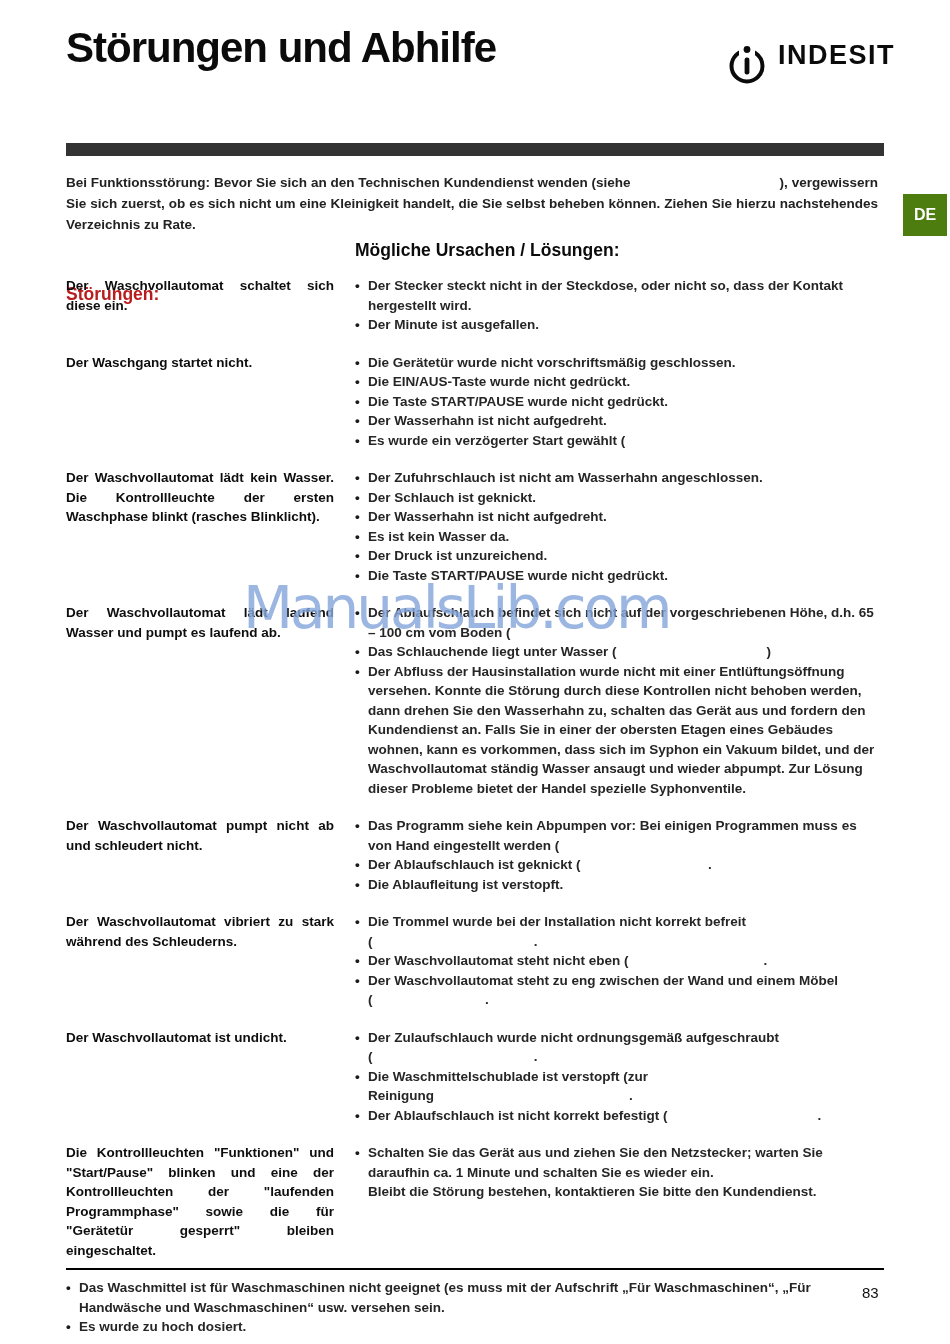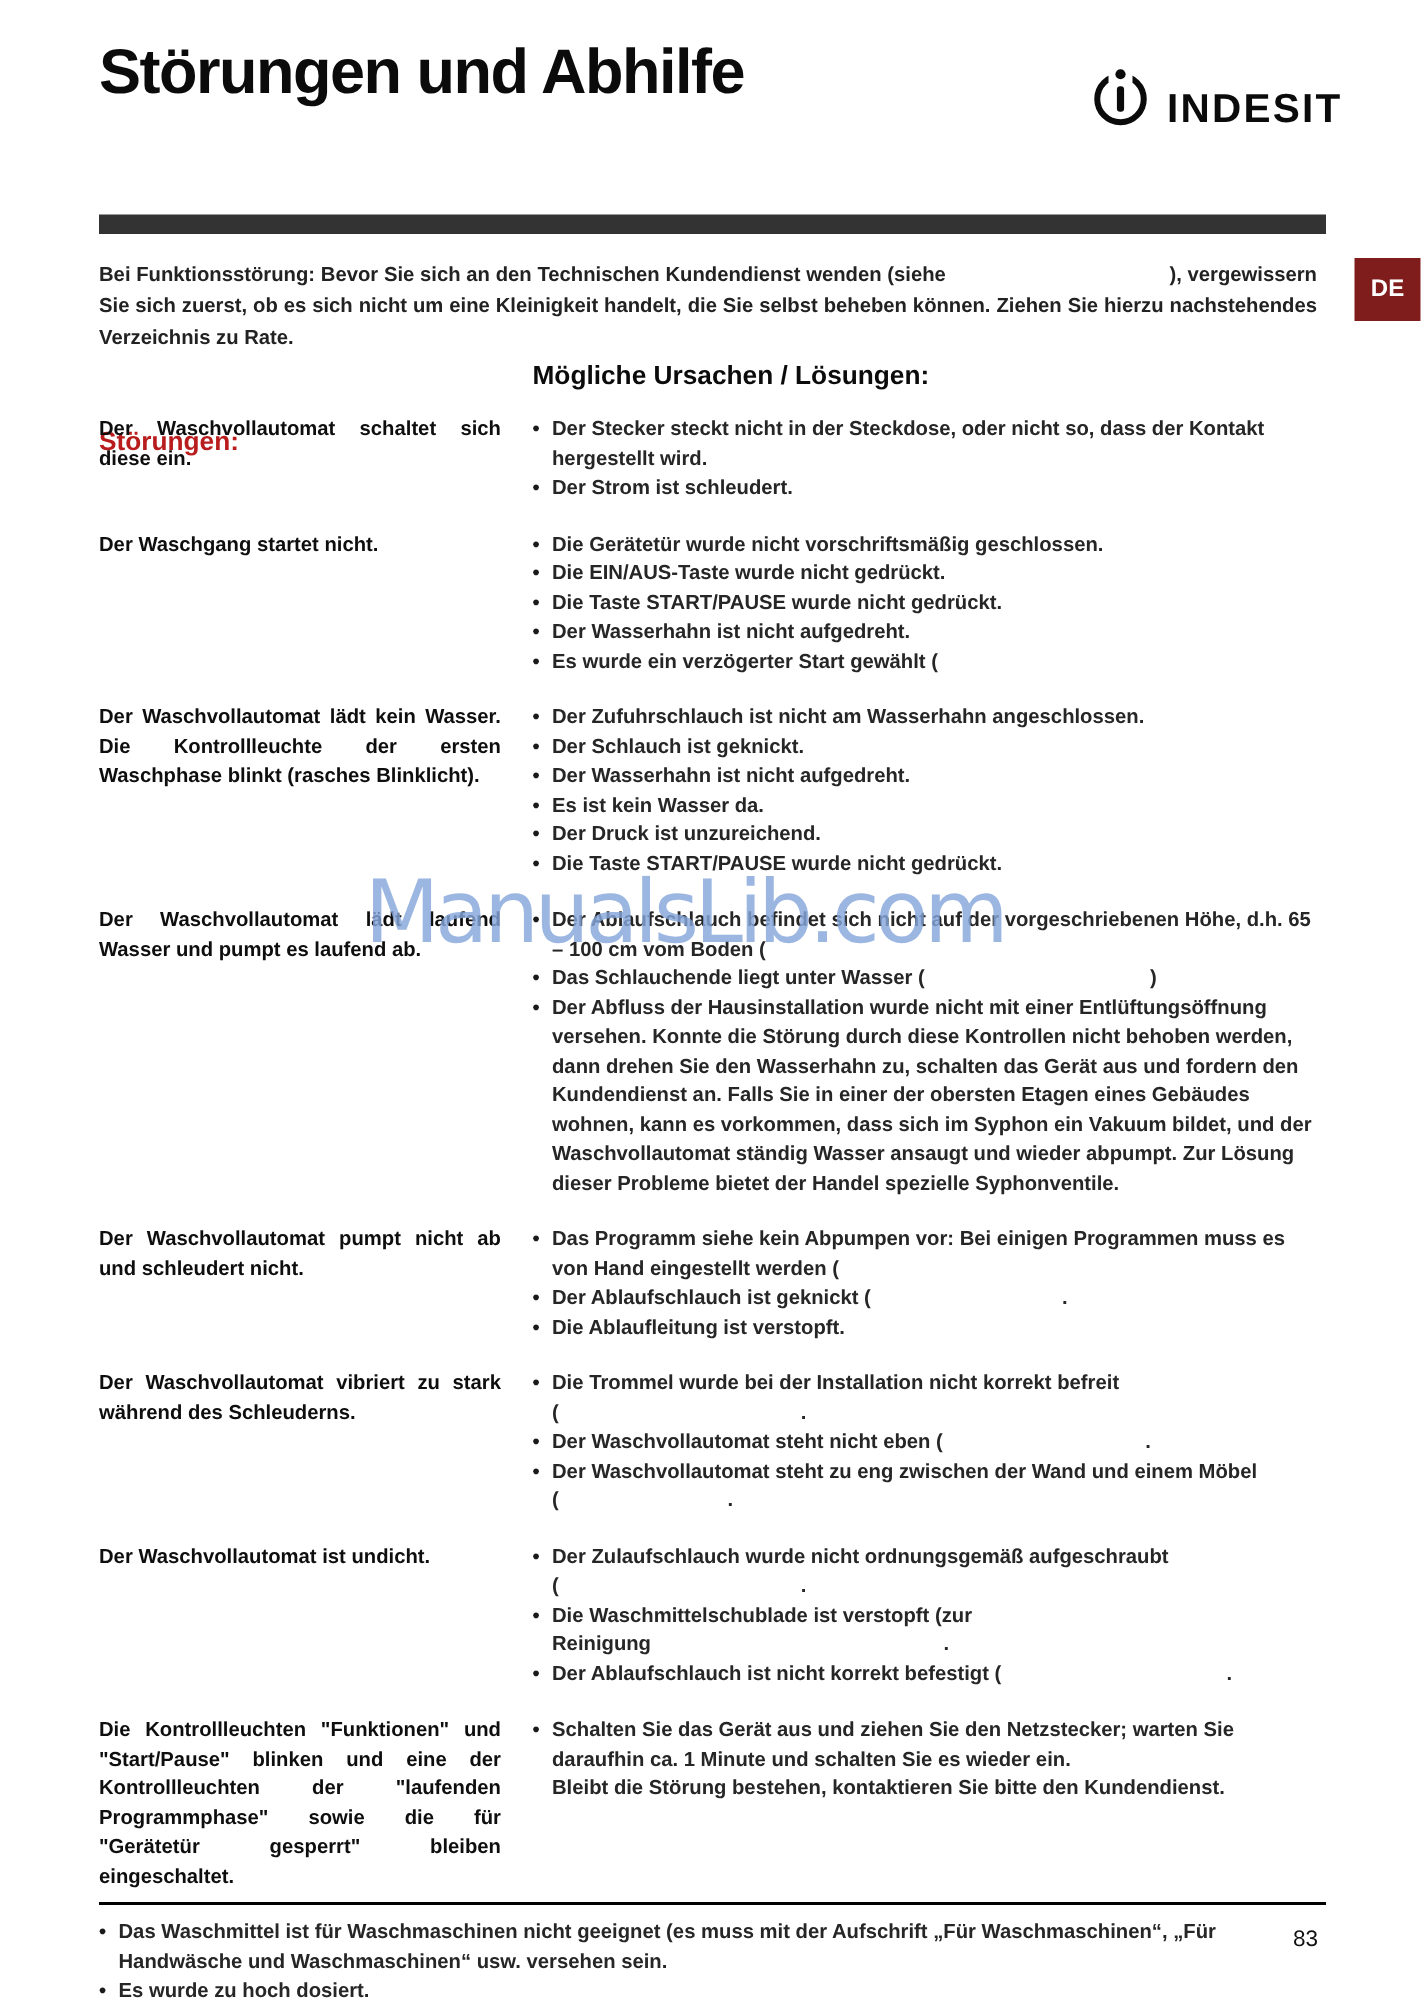--- a/index.html
+++ b/index.html
@@ -4,28 +4,28 @@
 <style>
   html,body{margin:0;padding:0;background:#ffffff;}
   body{width:950px;height:1344px;position:relative;overflow:hidden;
        font-family:"Liberation Sans",sans-serif;color:#1c1c1c;
        -webkit-font-smoothing:antialiased;}
   .page{position:absolute;inset:0;}
 
   
   .doc-title{position:absolute;left:66px;top:24px;margin:0;
              font-size:42px;font-weight:700;letter-spacing:-1px;color:#0b0b0b;}
-  .logo{position:absolute;left:724px;top:40px;display:flex;align-items:flex-end;gap:8px;}
+  .logo{position:absolute;left:724px;top:40px;display:flex;align-items:flex-start;gap:8px;}
   .logo svg{display:block;}
   .brand{font-size:27px;font-weight:700;letter-spacing:1.5px;color:#0b0b0b;}
 
   .title-rule{position:absolute;left:66px;top:143px;width:818px;height:13px;background:#333333;}
 
-  .lang-badge{position:absolute;left:903px;top:172px;width:44px;height:42px;
-              background:#7f1d1d;color:#ffffff;font-size:16px;font-weight:700;
+  .lang-badge{position:absolute;left:903px;top:194px;width:44px;height:42px;
+              background:#4d7c0f;color:#ffffff;font-size:16px;font-weight:700;
               display:flex;align-items:center;justify-content:center;}
 
   .intro{position:absolute;left:66px;top:172px;width:812px;margin:0;
          font-size:13.5px;line-height:21px;text-align:justify;color:#222;font-weight:bold;}
 
   .col-headers{position:absolute;left:66px;top:240px;width:818px;display:flex;}
   .col-headers .lh{width:289px;font-size:17.5px;font-weight:700;color:#b91c1c;margin-top:44px;}
   .col-headers .rh{flex:1;font-size:17.5px;font-weight:700;color:#0b0b0b;}
 
   
@@ -76,21 +76,21 @@
   <div class="col-headers">
     <div class="lh">Störungen:</div>
     <div class="rh">Mögliche Ursachen / Lösungen:</div>
   </div>
 
   <main id="rows">
     <section class="row">
       <h3 class="problem">Der Waschvollautomat schaltet sich diese ein.</h3>
       <ul class="causes">
           <li>Der Stecker steckt nicht in der Steckdose, oder nicht so, dass der Kontakt hergestellt wird.</li>
-          <li>Der Strom ist schleudert.</li>
+          <li>Der Minute ist ausgefallen.</li>
         </ul>
     </section>
 
     <section class="row">
       <h3 class="problem">Der Waschgang startet nicht.</h3>
       <ul class="causes">
           <li>Die Gerätetür wurde nicht vorschriftsmäßig geschlossen.</li>
           <li>Die EIN/AUS-Taste wurde nicht gedrückt.</li>
           <li>Die Taste START/PAUSE wurde nicht gedrückt.</li>
           <li>Der Wasserhahn ist nicht aufgedreht.</li>

